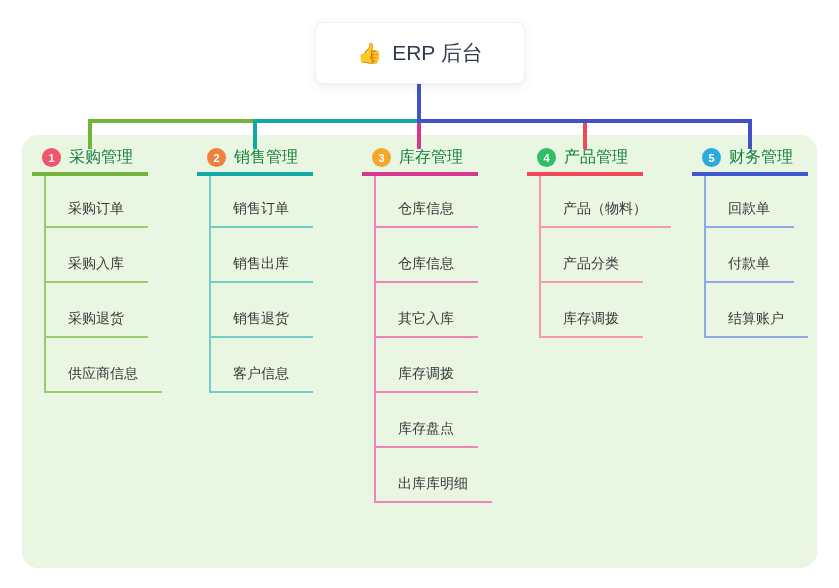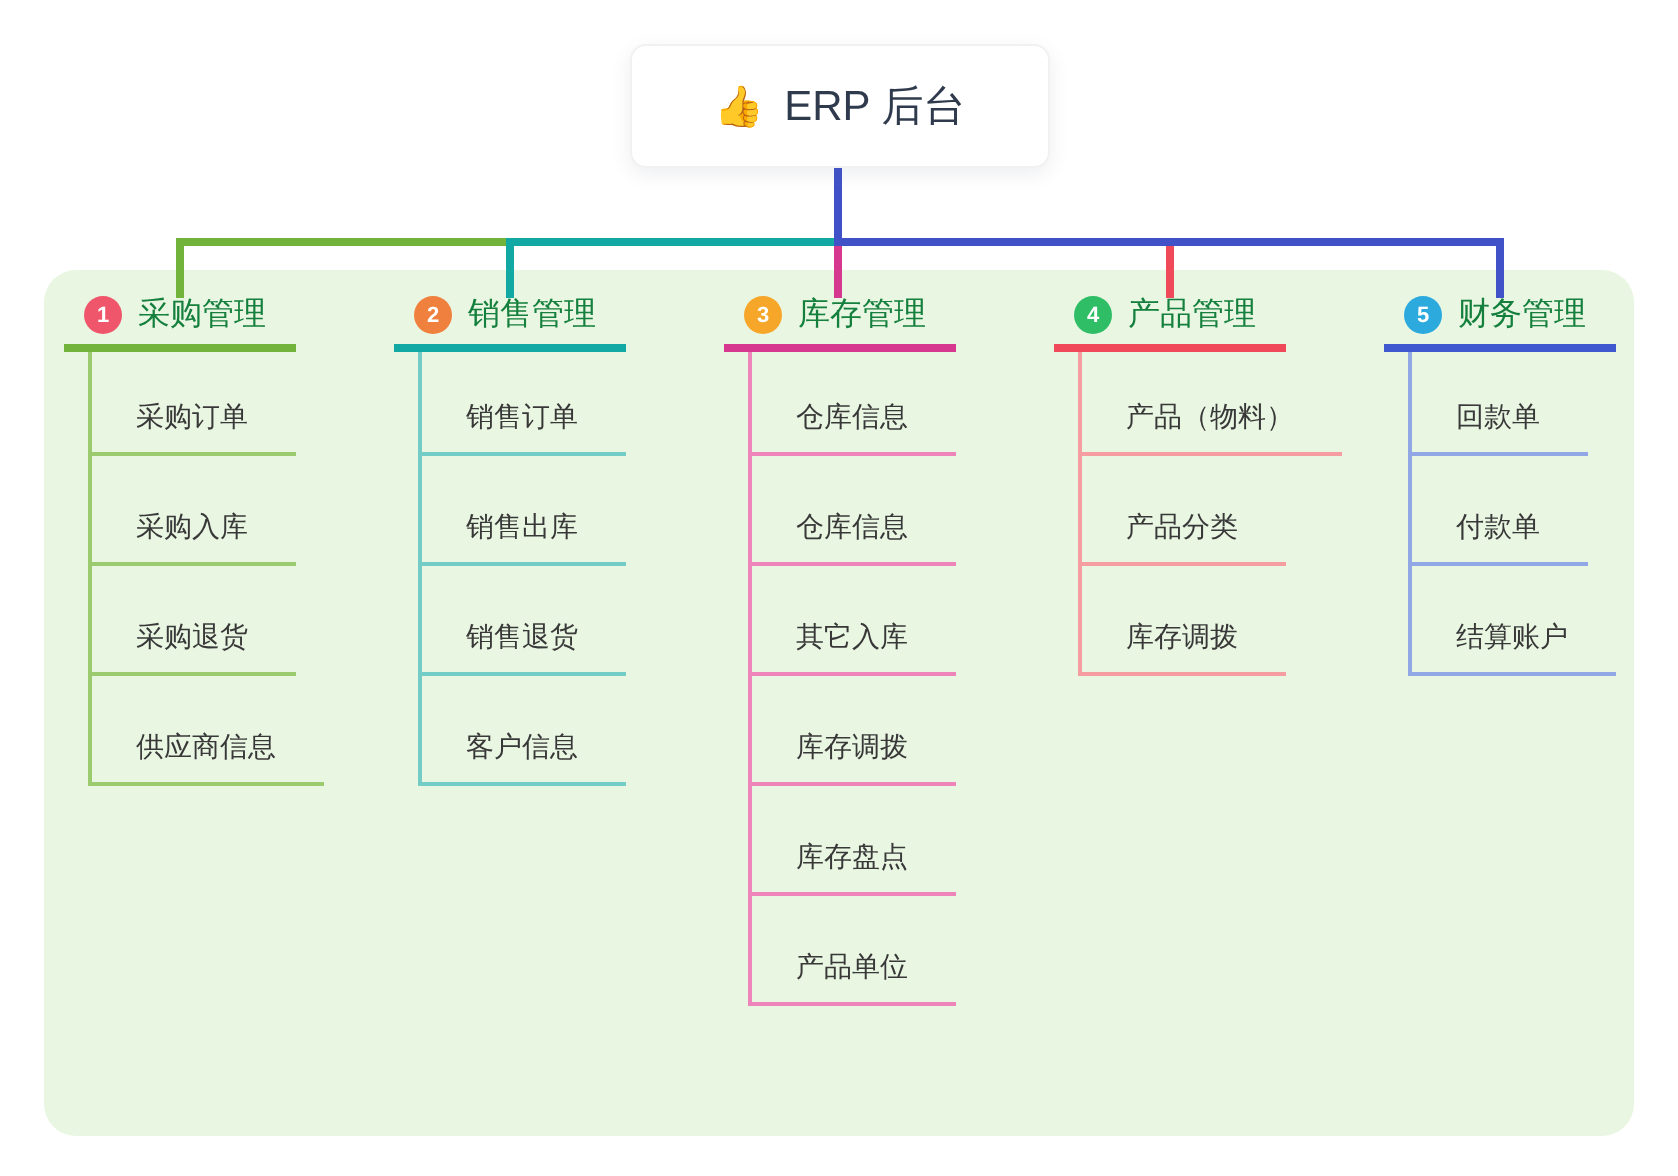--- a/index.html
+++ b/index.html
@@ -134,21 +134,21 @@
       <div class="sub">
           <span>其它入库</span>
         </div>
       <div class="sub">
           <span>库存调拨</span>
         </div>
       <div class="sub">
           <span>库存盘点</span>
         </div>
       <div class="sub">
-          <span>产品单位</span>
+          <span>出库库明细</span>
         </div>
     </div>
   </div>
 
   <div class="branch b4">
     <div class="hdr">
       <span class="badge">4</span>
       <span class="hdr-label">产品管理</span>
     </div>
     <div class="subs">

